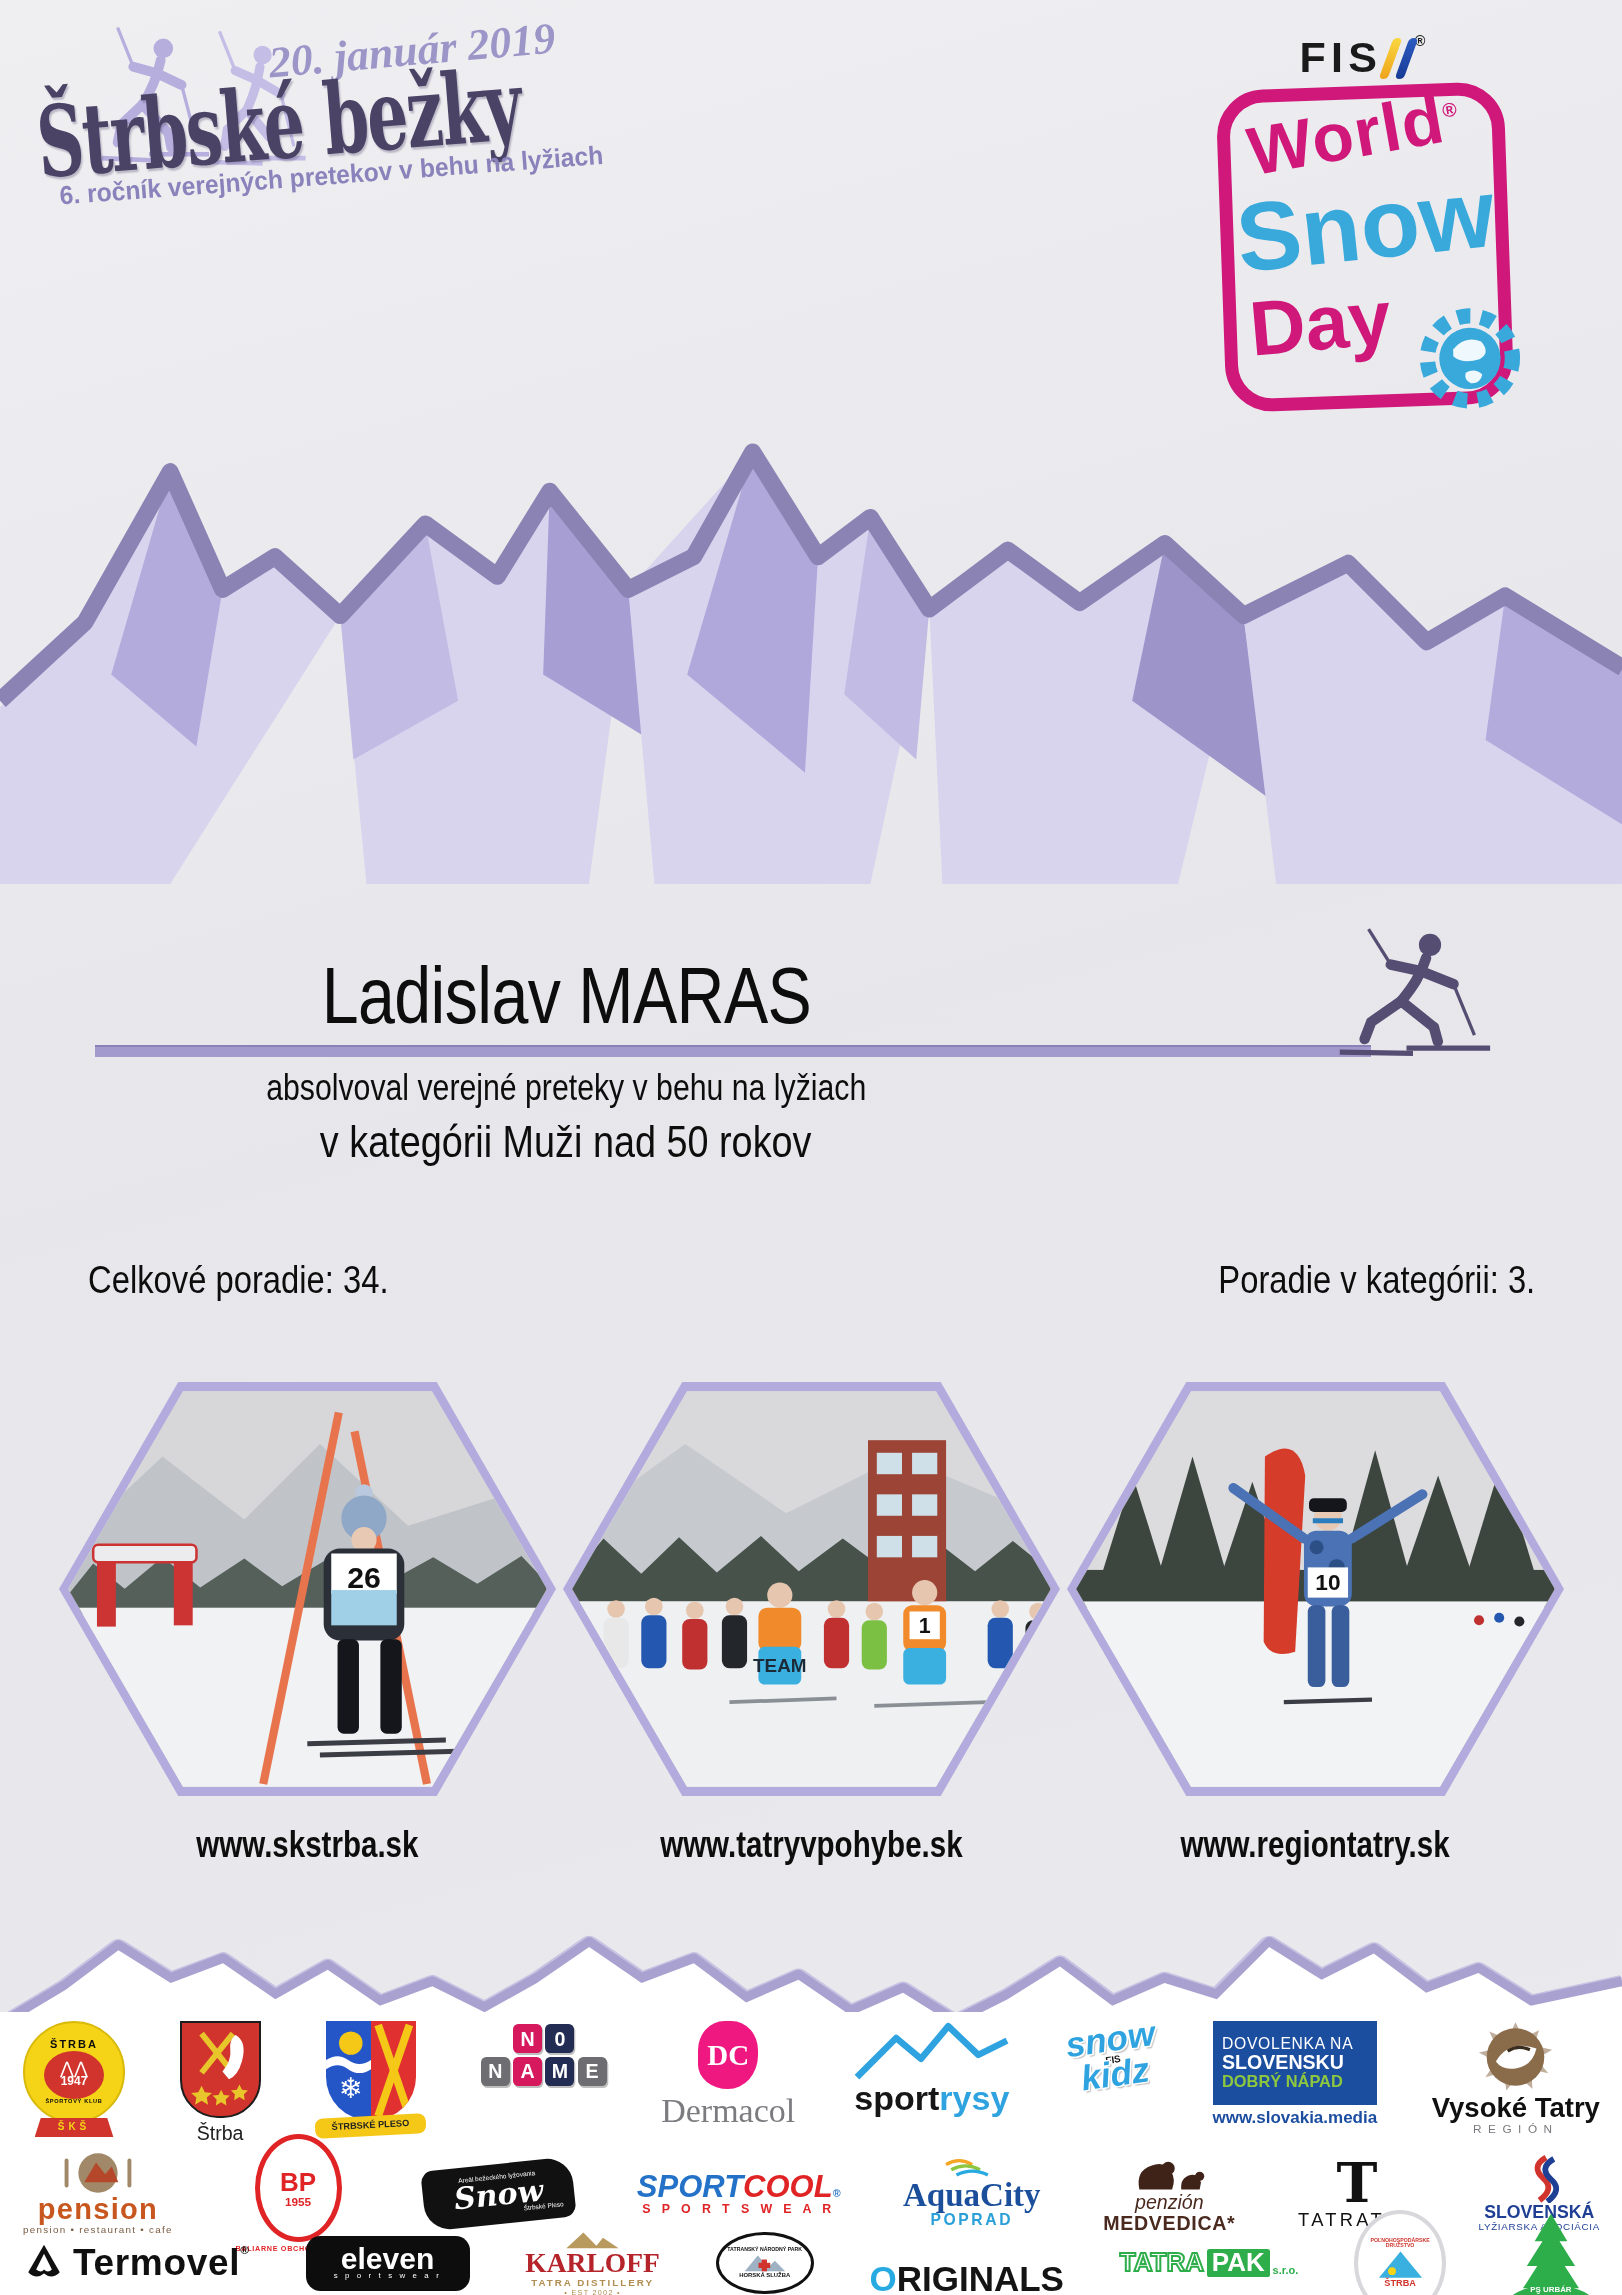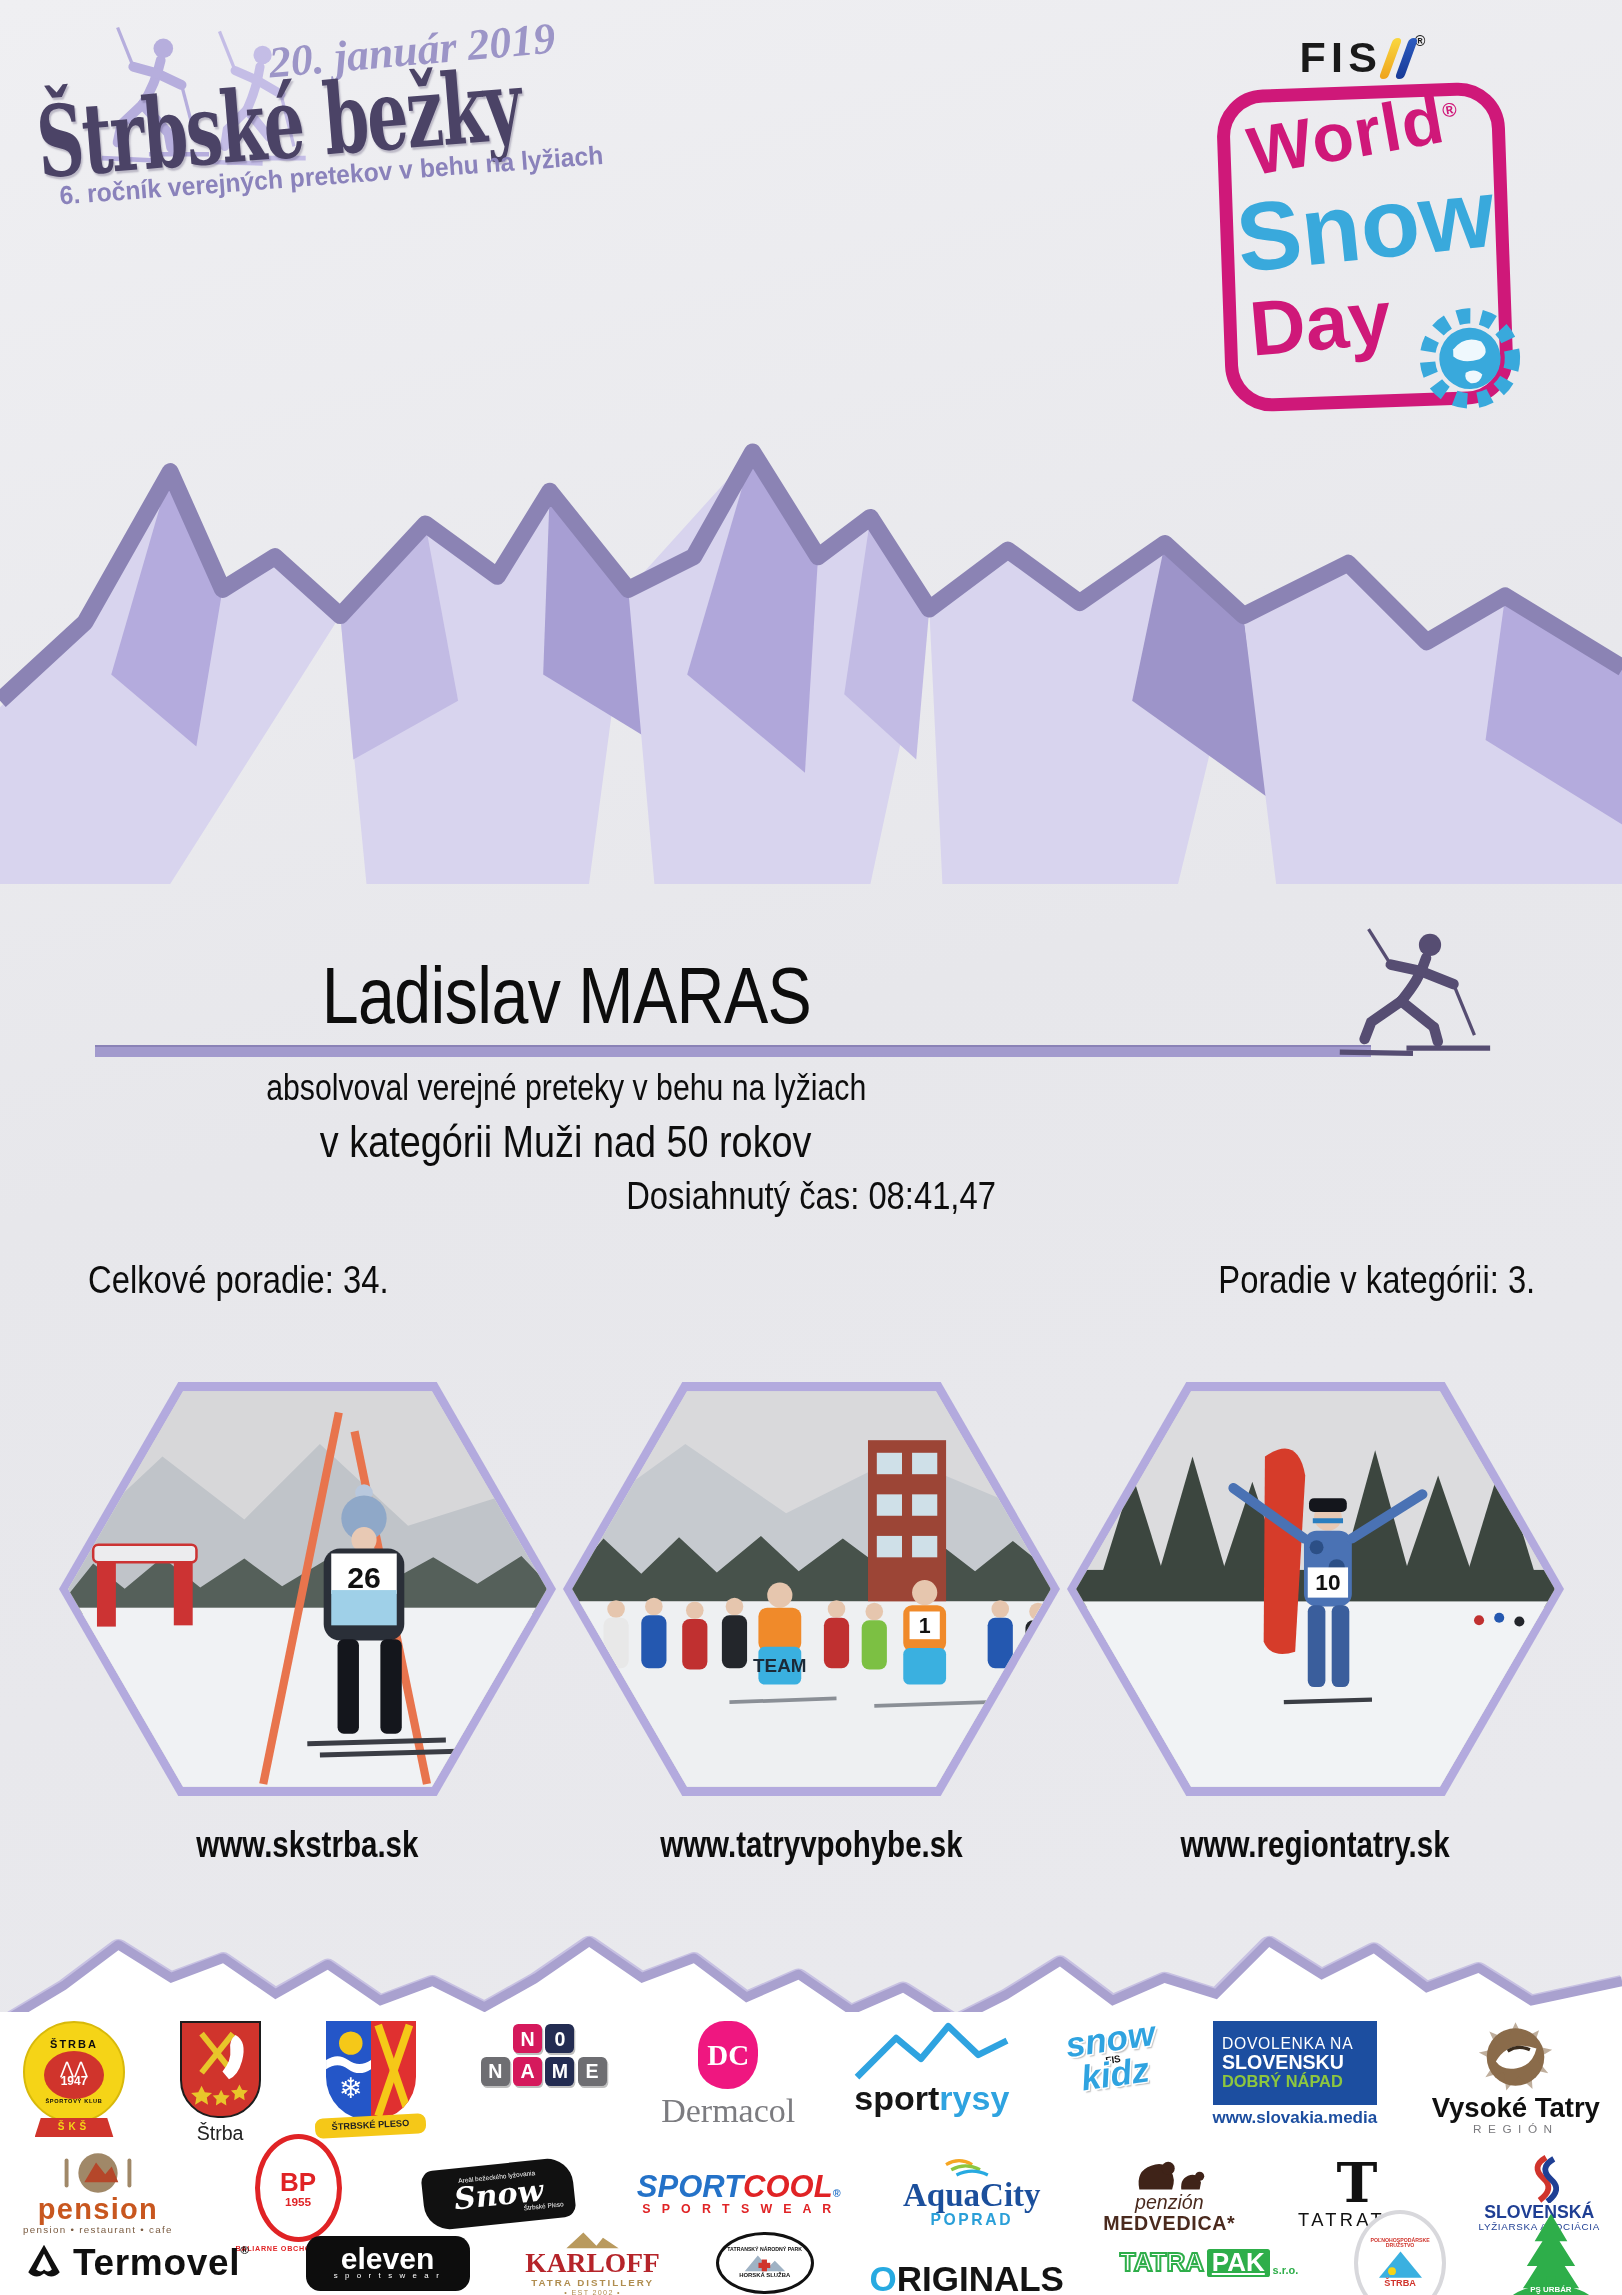--- a/index.html
+++ b/index.html
@@ -154,21 +154,21 @@
   .kar-e{font-size:7.2px;color:#b08d4f;letter-spacing:1.3px;}
   .tanap{width:92px;height:56px;border:3.3px solid #111;border-radius:50%;background:#fff;
     display:flex;flex-direction:column;align-items:center;justify-content:center;overflow:hidden;}
   .tanap-t{font-size:5.2px;font-weight:bold;color:#111;}
   .tanap-s{font-size:5.9px;font-weight:bold;color:#111;}
   .org-line{display:flex;align-items:baseline;font-weight:bold;font-size:35px;}
   .org-a{color:#27aae1;} .org-b{color:#141414;margin-top:44px;}
   .org-s{font-size:11px;letter-spacing:3.3px;color:#141414;}
   .tpk-line{display:flex;align-items:center;font-weight:bold;font-size:26px;}
   .tpk-a{color:#fff;-webkit-text-stroke:2px #2eae4a;text-shadow:0 0 0.7px #2eae4a;}
-  .tpk-b{background:#2eae4a;color:#fff;padding:0 5.2px;margin-left:2.6px;border-radius:2.6px;text-decoration:underline;}
+  .tpk-b{background:#2eae4a;color:#fff;padding:0 5.2px;margin-left:2.6px;border-radius:2.6px;}
   .tpk-c{font-size:11px;color:#2eae4a;margin-left:2.6px;align-self:flex-end;font-weight:bold;}
   .pd-oval{width:84px;height:98px;border:4.6px solid #d8d8dc;border-radius:50%;background:#fff;
     display:flex;flex-direction:column;align-items:center;justify-content:center;overflow:hidden;}
   .pd-ring{font-size:5.2px;font-weight:bold;color:#d0342c;}
   .pd-s{font-size:9.2px;font-weight:bold;color:#d0342c;}
   .urb{position:relative;width:98px;height:105px;}
   .urb-txt{position:absolute;left:0;right:0;bottom:11.8px;color:#fff;font-weight:bold;}
   .urb-t{font-size:7.9px;} .urb-s{font-size:9.2px;}
 </style>
 </head>
@@ -276,23 +276,20 @@
     <g stroke="#564d72" stroke-width="8">
         <path d="M120 190 L248 190"></path>
         <path d="M18 196 L130 198"></path>
       </g>
   </svg>
   <div class="abs cline body1">
     <span>absolvoval verejné preteky v behu na lyžiach</span>
   </div>
   <div class="abs cline body2">
     <span>v kategórii Muži nad 50 rokov</span>
-  </div>
-  <div class="abs time-line">
-    <span>Dosiahnutý čas: 08:41,47</span>
   </div>
   <div class="abs stand stand-l">
     <span>Celkové poradie: 34.</span>
   </div>
   <div class="abs stand stand-r">
     <span>Poradie v kategórii: 3.</span>
   </div>
 
   <div class="hex hx1">
     <div class="hex-in">

